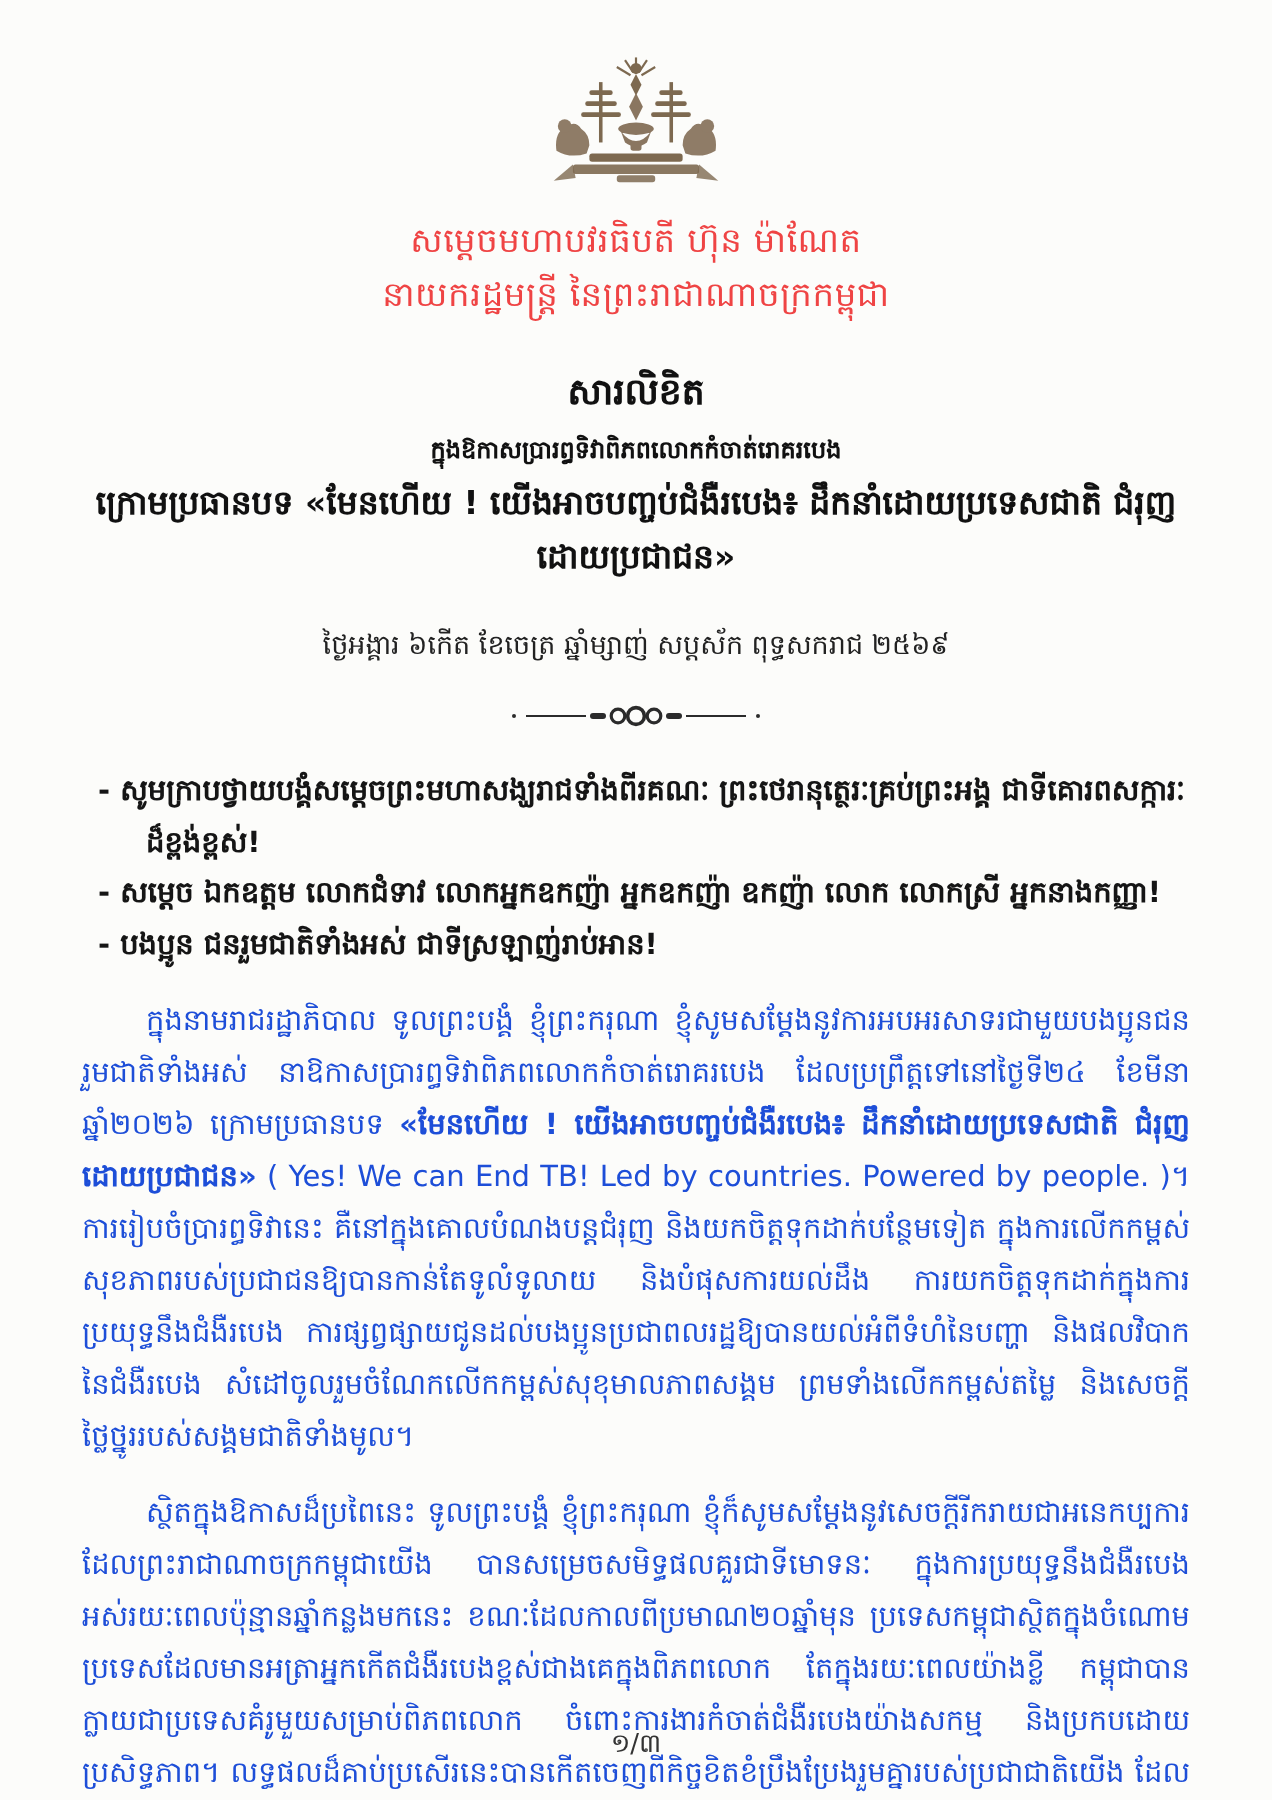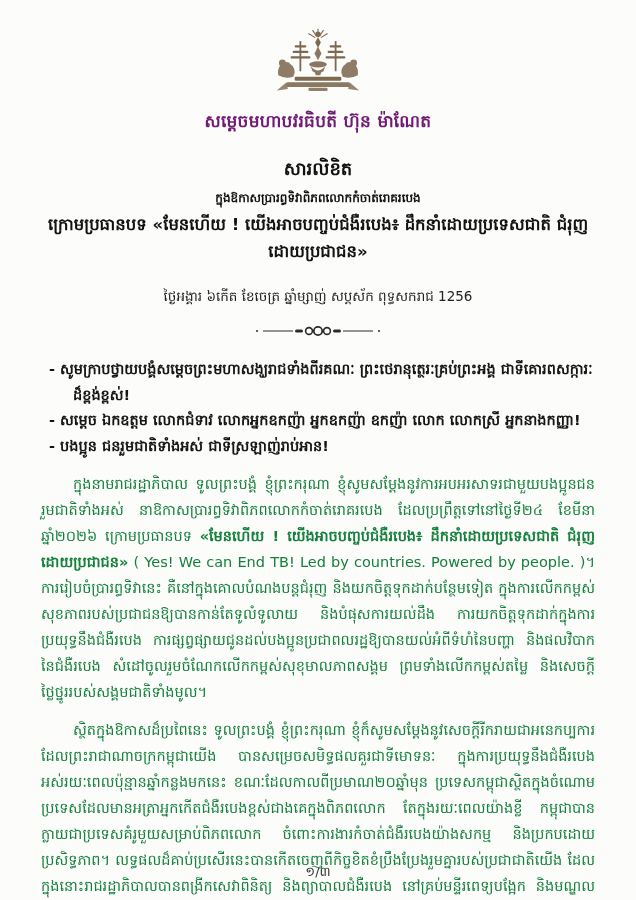--- a/index.html
+++ b/index.html
@@ -15,23 +15,23 @@
     color:#1b1b1b;
     overflow:hidden;
     box-sizing:border-box;
     padding:26px 41px 0 41px;
   }
   
   .crest-wrap{text-align:center;margin:0 0 4px 0;}
   .crest-wrap svg{display:inline-block;}
   .header-lines{text-align:center;line-height:27px;margin-bottom:22px;}
   .header-line{
-    font-weight:bold;
+    font-weight:normal;
     font-size:17px;
-    color:#701a75;
+    color:#ef4444;
     letter-spacing:.3px;
   }
   
   .title-block{text-align:center;color:#111;}
   .doc-title{font-size:18px;font-weight:bold;margin:2px 0 6px 0;}
   .doc-occasion{font-size:12px;font-weight:bold;margin:0 0 3px 0;}
   .doc-theme{
     font-size:16.5px;font-weight:bold;
     max-width:556px;margin:0 auto 20px auto;
     line-height:27px;
@@ -51,21 +51,21 @@
     padding-left:32px;
     text-indent:-24px;
     color:#151515;
   }
   .body-paragraph{
     font-size:14.5px;
     line-height:26px;
     text-align:justify;
     text-indent:32px;
     margin:12px 0 0 0;
-    color:#15803d;
+    color:#1d4ed8;
   }
   .body-paragraph .bold-inline{font-weight:bold;}
   
   .page-number{
     position:absolute;
     bottom:18px;left:0;right:0;
     text-align:center;
     font-size:13px;color:#333;
   }
 </style>
@@ -118,28 +118,29 @@
         <rect x="24" y="80" width="92" height="7" rx="2" opacity="0.9"></rect>
         <path d="M24 80 L10 92 L26 90 Z" opacity="0.8"></path>
         <path d="M116 80 L130 92 L114 90 Z" opacity="0.8"></path>
         <rect x="56" y="88" width="28" height="5" rx="2" opacity="0.85"></rect>
       </g>
     </svg>
   </div>
 
   <div class="header-lines">
     <div class="header-line">សម្តេចមហាបវរធិបតី ហ៊ុន ម៉ាណែត</div>
+    <div class="header-line">នាយករដ្ឋមន្ត្រី នៃព្រះរាជាណាចក្រកម្ពុជា</div>
   </div>
 
   <div class="title-block">
     <div class="doc-title">សារលិខិត</div>
     <div class="doc-occasion">ក្នុងឱកាសប្រារព្ធទិវាពិភពលោកកំចាត់រោគរបេង</div>
     <div class="doc-theme">ក្រោមប្រធានបទ «មែនហើយ ! យើងអាចបញ្ចប់ជំងឺរបេង៖ ដឹកនាំដោយប្រទេសជាតិ ជំរុញដោយប្រជាជន»</div>
     <div class="date-lines">
-      <div>ថ្ងៃអង្គារ ៦កើត ខែចេត្រ ឆ្នាំម្សាញ់ សប្តស័ក ពុទ្ធសករាជ 1256</div>
+      <div>ថ្ងៃអង្គារ ៦កើត ខែចេត្រ ឆ្នាំម្សាញ់ សប្តស័ក ពុទ្ធសករាជ ២៥៦៩</div>
     </div>
   </div>
 
   <div class="divider">
     <svg width="130" height="12" viewBox="0 0 130 12">
       <g stroke="#2b2b2b" fill="#2b2b2b">
         <circle cx="4" cy="6" r="1" stroke="none"></circle>
         <line x1="10" y1="6" x2="40" y2="6" stroke-width="1"></line>
         <rect x="42" y="4.5" width="8" height="3" rx="1.5" stroke="none"></rect>
         <circle cx="56" cy="6" r="3.4" fill="none" stroke-width="1.6"></circle>

